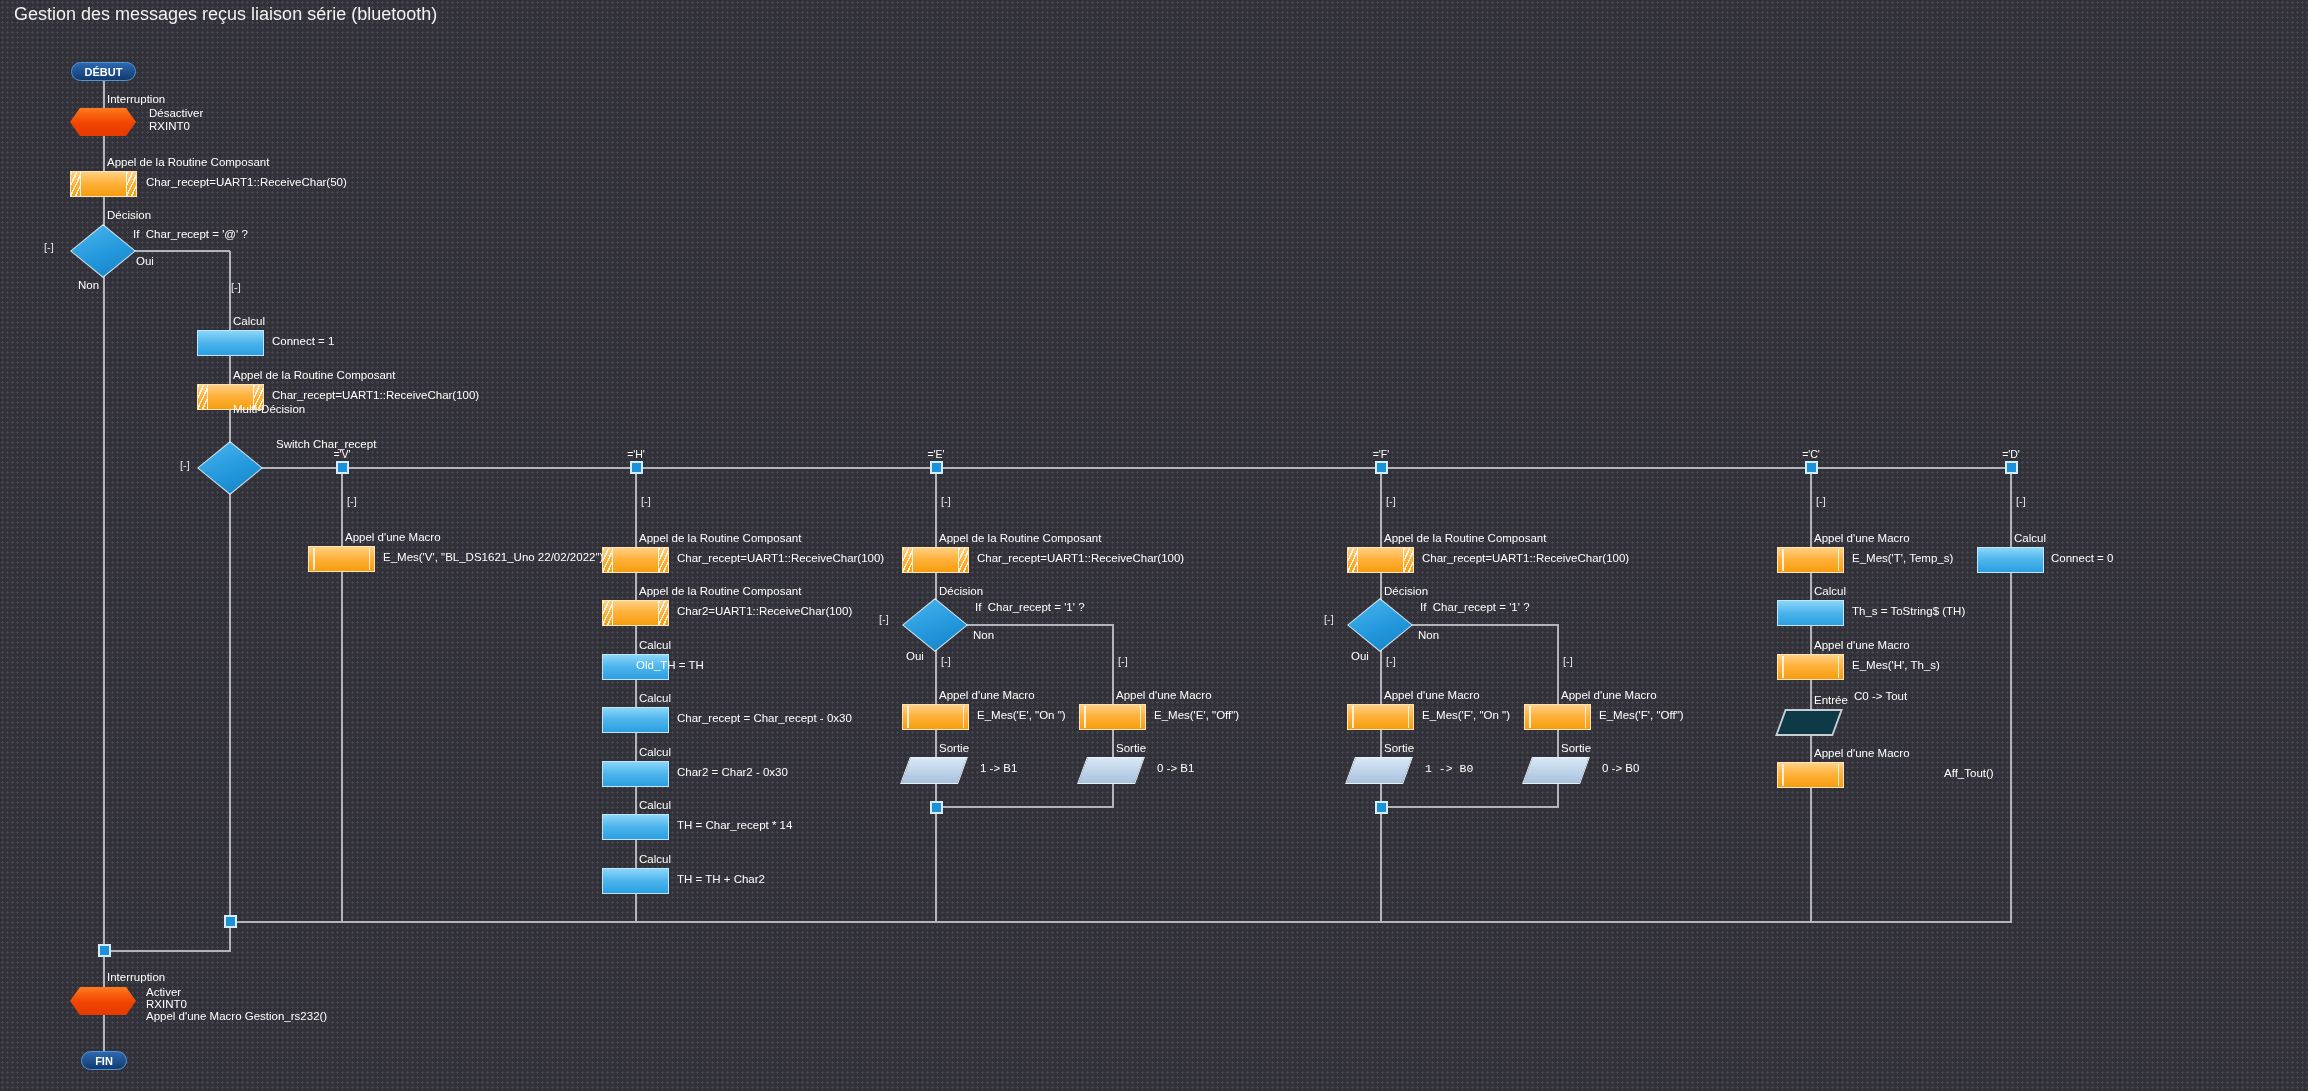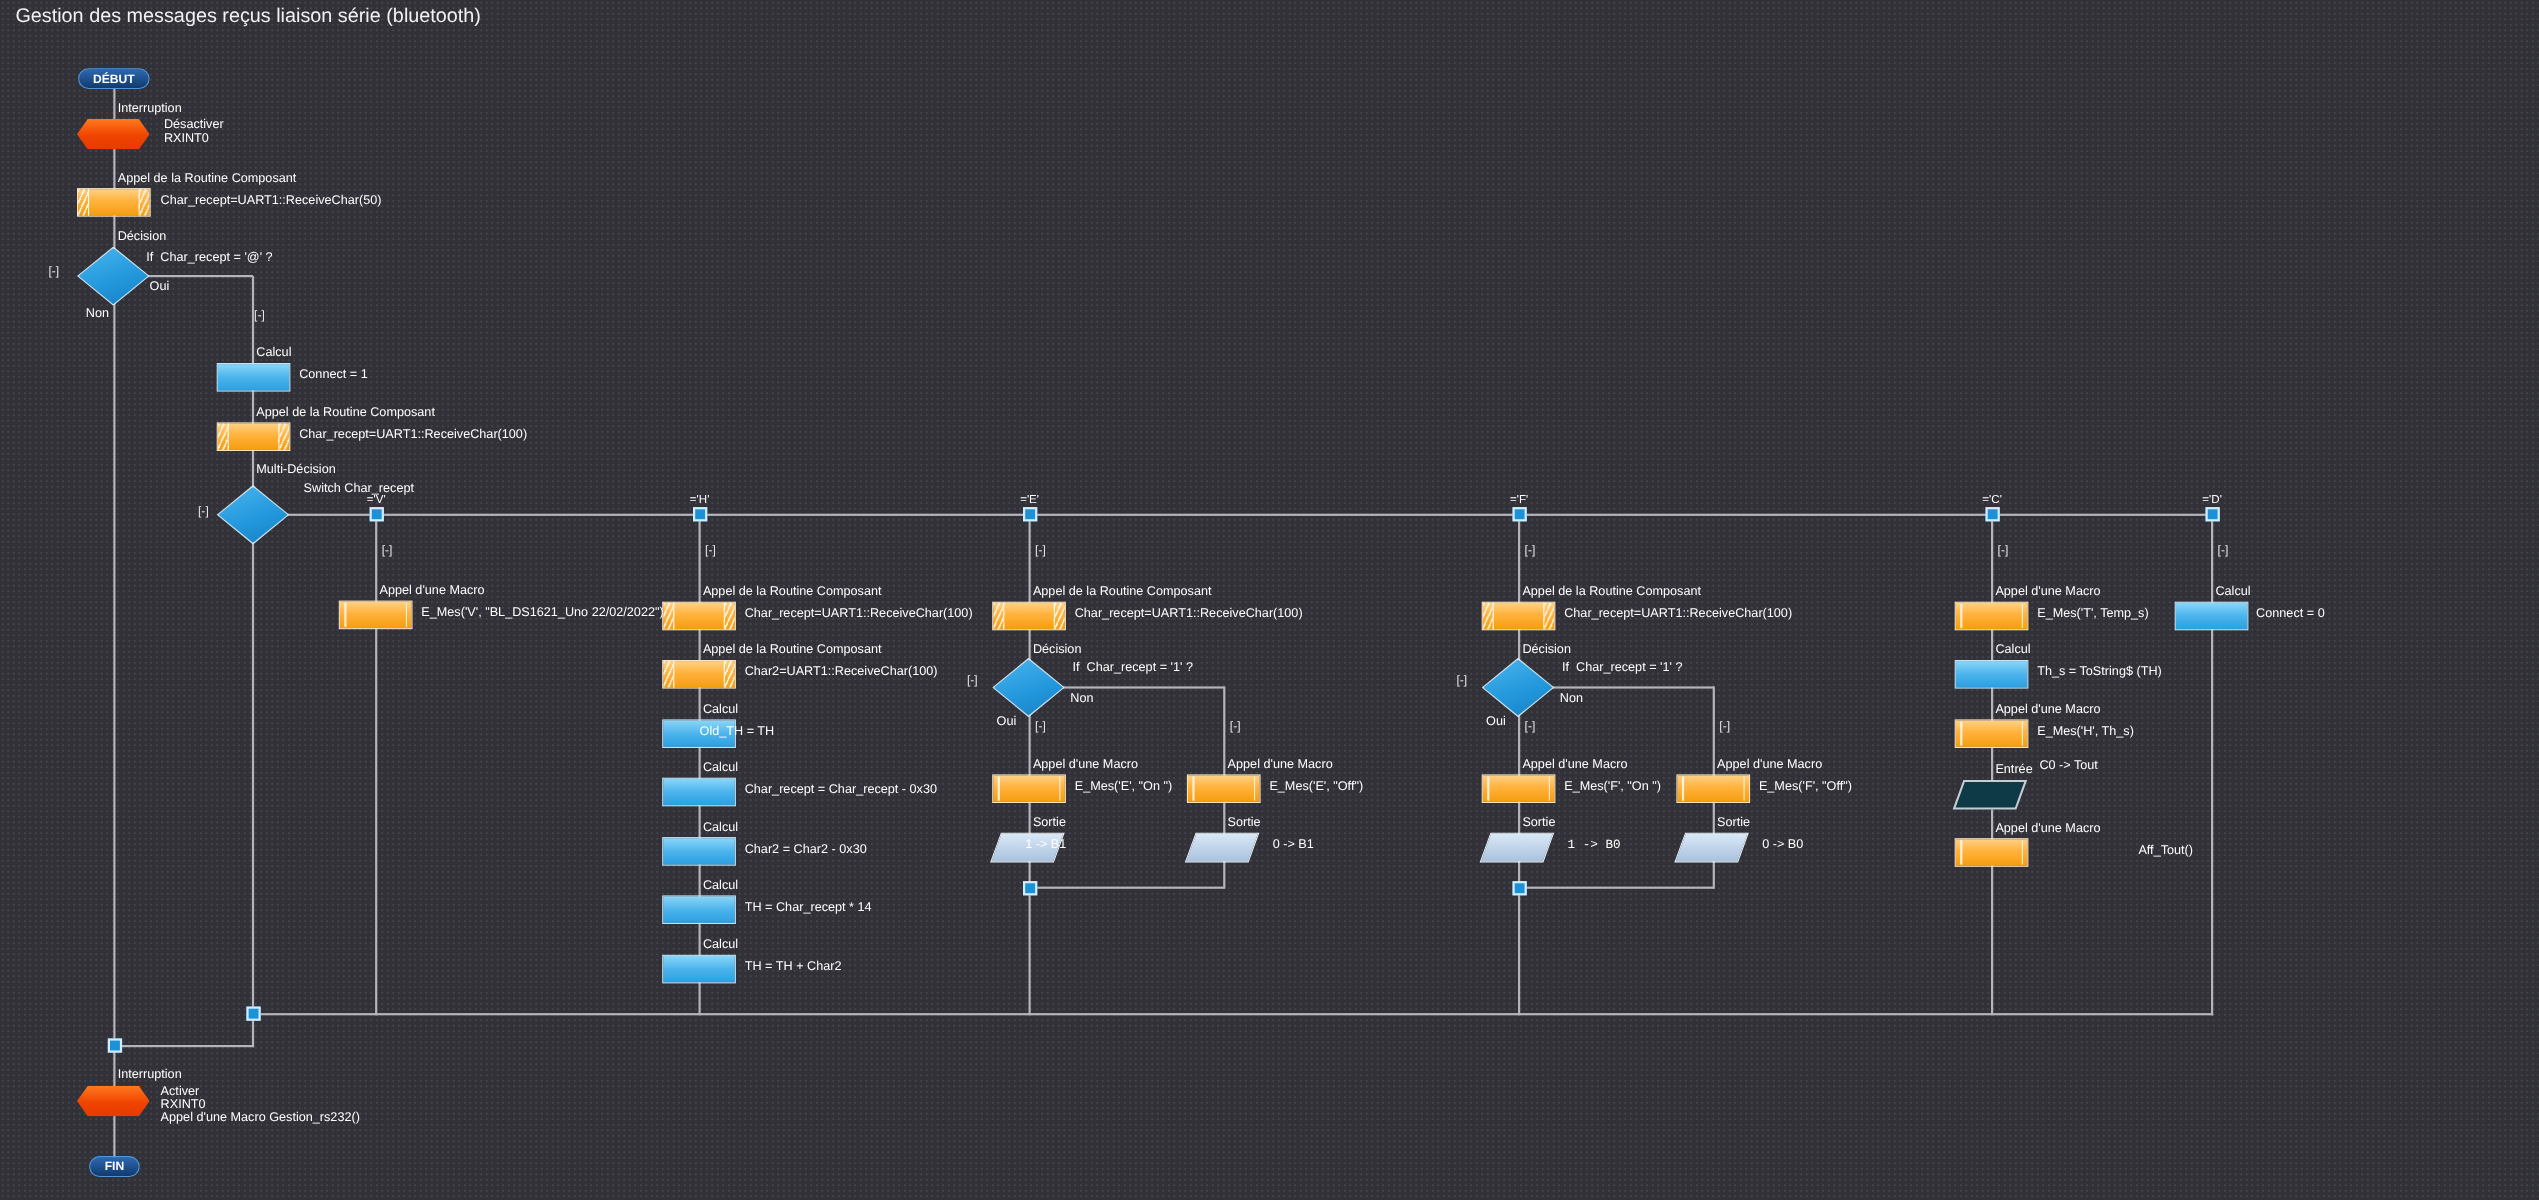--- a/index.html
+++ b/index.html
@@ -95,21 +95,21 @@
   <div class="mark" style="left:231px;top:281px;">[-]</div>
 
   <div class="lbl" style="left:233px;top:315px;">Calcul</div>
   <div class="blk calc" style="left:197px;top:330px;"></div>
   <div class="txt" style="left:272px;top:335px;">Connect = 1</div>
 
   <div class="lbl" style="left:233px;top:369px;">Appel de la Routine Composant</div>
   <div class="blk orange routine" style="left:197px;top:384px;"></div>
   <div class="txt" style="left:272px;top:389px;">Char_recept=UART1::ReceiveChar(100)</div>
 
-  <div class="lbl" style="left:233px;top:421px;">Multi-Décision</div>
+  <div class="lbl" style="left:233px;top:403px;">Multi-Décision</div>
   <div class="txt" style="left:276px;top:438px;">Switch Char_recept</div>
   <div class="dia" style="left:197px;top:441px;"></div>
   <div class="mark" style="left:180px;top:459px;">[-]</div>
 
   <div class="case" style="left:320px;top:448px;">='V'</div>
   <div class="sq" style="left:336px;top:461px;"></div>
   <div class="mark" style="left:347px;top:495px;">[-]</div>
   <div class="case" style="left:614px;top:448px;">='H'</div>
   <div class="sq" style="left:630px;top:461px;"></div>
   <div class="mark" style="left:641px;top:495px;">[-]</div>
@@ -161,21 +161,21 @@
   <div class="mark" style="left:879px;top:613px;">[-]</div>
   <div class="yesno" style="left:973px;top:629px;">Non</div>
   <div class="yesno" style="left:906px;top:650px;">Oui</div>
   <div class="mark" style="left:941px;top:655px;">[-]</div>
   <div class="mark" style="left:1118px;top:655px;">[-]</div>
   <div class="lbl" style="left:939px;top:689px;">Appel d'une Macro</div>
   <div class="blk orange macro" style="left:902px;top:704px;"></div>
   <div class="txt" style="left:977px;top:709px;">E_Mes('E', "On ")</div>
   <div class="lbl" style="left:939px;top:742px;">Sortie</div>
   <div class="para sortie" style="left:905px;top:757px;"></div>
-  <div class="txt" style="left:932px;top:762px;">1 -&gt; B1</div>
+  <div class="txt" style="left:980px;top:762px;">1 -&gt; B1</div>
   <div class="lbl" style="left:1116px;top:689px;">Appel d'une Macro</div>
   <div class="blk orange macro" style="left:1079px;top:704px;"></div>
   <div class="txt" style="left:1154px;top:709px;">E_Mes('E', "Off")</div>
   <div class="lbl" style="left:1116px;top:742px;">Sortie</div>
   <div class="para sortie" style="left:1082px;top:757px;"></div>
   <div class="txt" style="left:1157px;top:762px;">0 -&gt; B1</div>
   <div class="sq" style="left:930px;top:801px;"></div>
 
   <div class="lbl" style="left:1384px;top:532px;">Appel de la Routine Composant</div>
   <div class="blk orange routine" style="left:1347px;top:547px;"></div>

